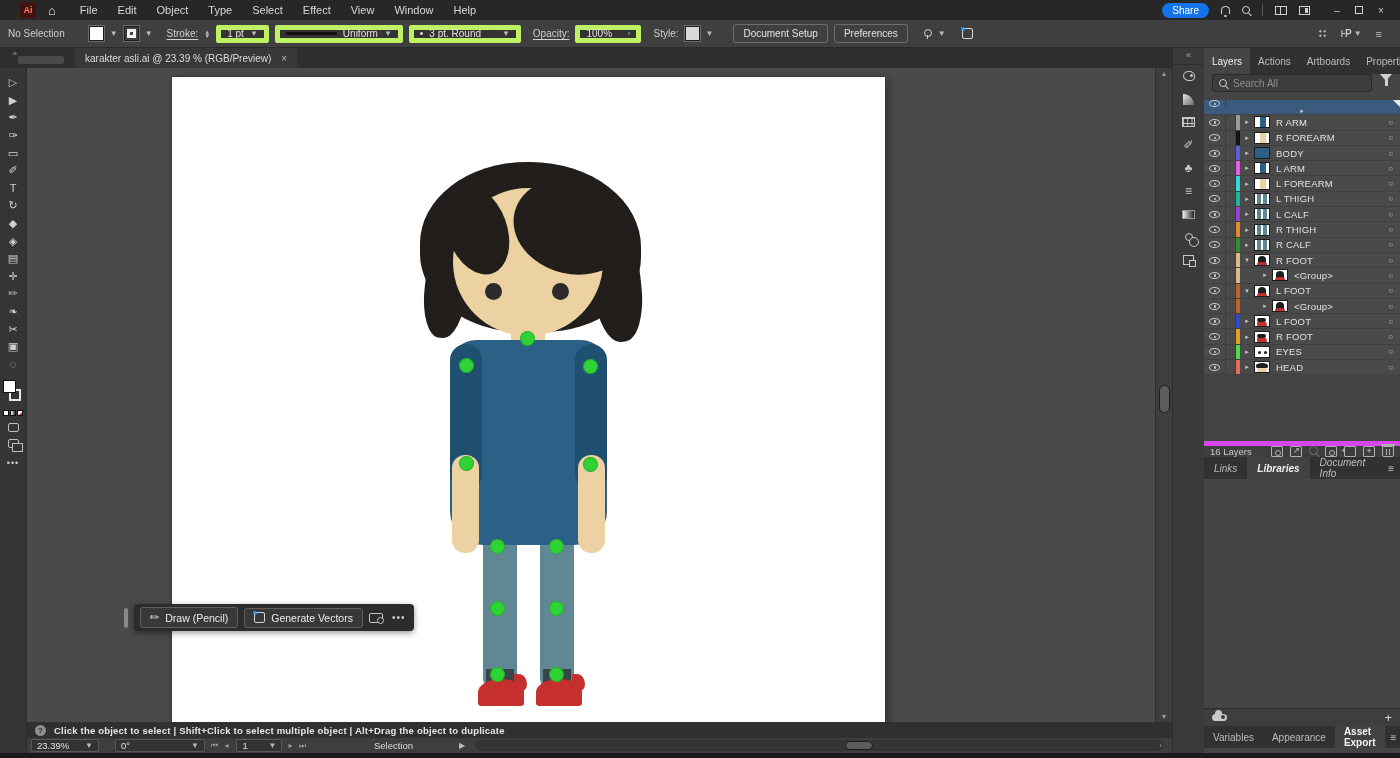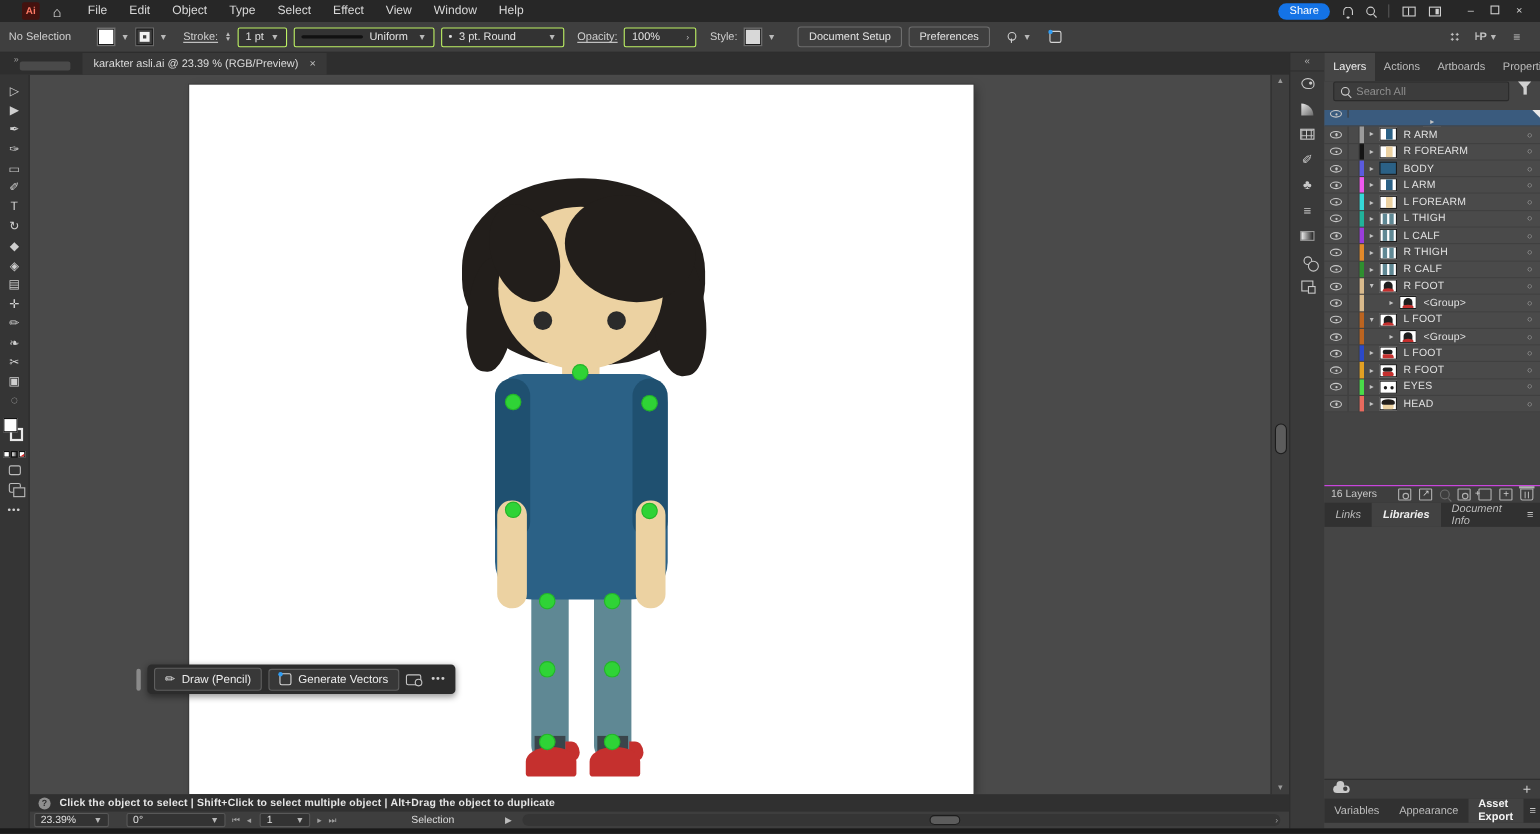--- a/index.html
+++ b/index.html
@@ -33,21 +33,21 @@
   
   .controlbar { position:absolute; left:0; top:20px; width:1400px; height:28px; background:#3f3f3f;
     border-bottom:1px solid #2a2a2a; display:flex; align-items:center; gap:6px; padding:0 8px; z-index:29; font-size:10px; }
   .cb-label { color:#cfcfcf; }
   .cb-underline { text-decoration:underline; text-underline-offset:2px; }
   .swatch { width:15px; height:15px; background:#fff; border:1px solid #1c1c1c; box-shadow:0 0 0 1px #6b6b6b; }
   .swatch.stroke-sw { background:#3f3f3f; position:relative; }
   .swatch.stroke-sw::after { content:''; position:absolute; inset:2px; border:3px solid #f2f2f2; }
   .chev { color:#b9b9b9; font-size:8px; }
   .stepper { display:flex; flex-direction:column; line-height:4px; font-size:6px; color:#bbb; }
-  .field { background:#333; border:1px solid #bef264; border-radius:2px; padding:2px 6px; color:#e3e3e3; display:flex; align-items:center; gap:6px; height:18px; }
+  .field { background:#333; border:5px solid #bef264; border-radius:2px; padding:2px 6px; color:#e3e3e3; display:flex; align-items:center; gap:6px; height:18px; }
   .brushline { width:56px; height:3px; background:#111; border-radius:2px; }
   .cb-btn { border:1px solid #6e6e6e; border-radius:3px; padding:3px 9px; color:#e3e3e3; background:transparent; font-size:10px; }
   .ico-pin { width:10px; height:10px; position:relative; }
   .ico-pin::before { content:''; position:absolute; left:2px; top:0; width:6px; height:6px; border:1px solid #cfcfcf; border-radius:50%; }
   .ico-pin::after { content:''; position:absolute; left:5px; top:6px; width:1px; height:4px; background:#cfcfcf; }
   .ico-genbox { width:11px; height:11px; border:1px solid #d5d5d5; border-radius:2px; position:relative; }
   .ico-genbox::before { content:''; position:absolute; left:-2px; top:-2px; width:4px; height:4px; border-radius:50%; background:var(--gen-dot); }
   .cb-right { margin-left:auto; display:flex; align-items:center; gap:14px; padding-right:10px; }
   .ico-dots { width:9px; height:9px; background:radial-gradient(#c3c3c3 1px, transparent 1.2px) 0 0/4.5px 4.5px; }
   .ico-palign { color:#c3c3c3; font-size:10px; font-weight:bold; letter-spacing:-1px; }
@@ -186,21 +186,21 @@
   .t-foot::after { content:''; position:absolute; left:2px; top:7px; width:10px; height:4px; background:var(--shoe); border-radius:50% 50% 2px 2px; }
   .t-footside::before { content:''; position:absolute; left:2px; top:2px; width:9px; height:4px; background:#1d1d1d; border-radius:2px; }
   .t-footside::after { content:''; position:absolute; left:2px; top:6px; width:10px; height:4px; background:var(--shoe); border-radius:1px 4px 2px 2px; }
   .t-eyes::after { content:''; position:absolute; left:3px; top:4px; width:3px; height:3px; background:#1d1d1d; border-radius:50%; box-shadow:6px 0 0 #1d1d1d; }
   .t-head::before { content:''; position:absolute; left:2px; top:3px; width:10px; height:9px; background:var(--skin); border-radius:50%; }
   .t-head::after { content:''; position:absolute; left:1px; top:1px; width:12px; height:5px; background:var(--hair); border-radius:50% 50% 20% 20%; }
   .lname { color:#e2e2e2; font-size:9.5px; margin-left:6px; letter-spacing:.2px; white-space:nowrap; }
   .ltarget { margin-left:auto; margin-right:7px; color:#c3c3c3; font-size:8px; }
   .lrows-empty { height:66px; background:#444; }
 
-  .lp-bottom { height:16px; background:#3e3e3e; border-top:1px solid #d946ef; display:flex; align-items:center; padding:0 6px; gap:7px; }
+  .lp-bottom { height:16px; background:#3e3e3e; border-top:5px solid #d946ef; display:flex; padding:0 6px; gap:7px; }
   .lp-count { color:#c9c9c9; font-size:9.5px; margin-right:auto; }
   .lpi { width:12px; height:11px; border:1px solid #b0b0b0; border-radius:1px; position:relative; display:block; }
   .lpi.dim { opacity:.4; }
   .lpi-mag { border-radius:50%; width:9px; height:9px; }
   .lpi-mag::after { content:''; position:absolute; right:-3px; bottom:-2px; width:4px; height:1px; background:#b0b0b0; transform:rotate(45deg); }
   .lpi-dot::after { content:''; position:absolute; left:3px; top:2.5px; width:4px; height:4px; border:1px solid #b0b0b0; border-radius:50%; }
   .lpi-plus::after { content:'+'; position:absolute; left:2.5px; top:-1.5px; color:#cfcfcf; font-size:9px; }
   .lpi-sub::after { content:'+'; position:absolute; left:-4px; top:-1px; color:#cfcfcf; font-size:8px; }
   .lpi-arrow::after { content:'↗'; position:absolute; left:2px; top:-1px; color:#cfcfcf; font-size:8px; }
   .lpi-trash { border-radius:0 0 2px 2px; }

